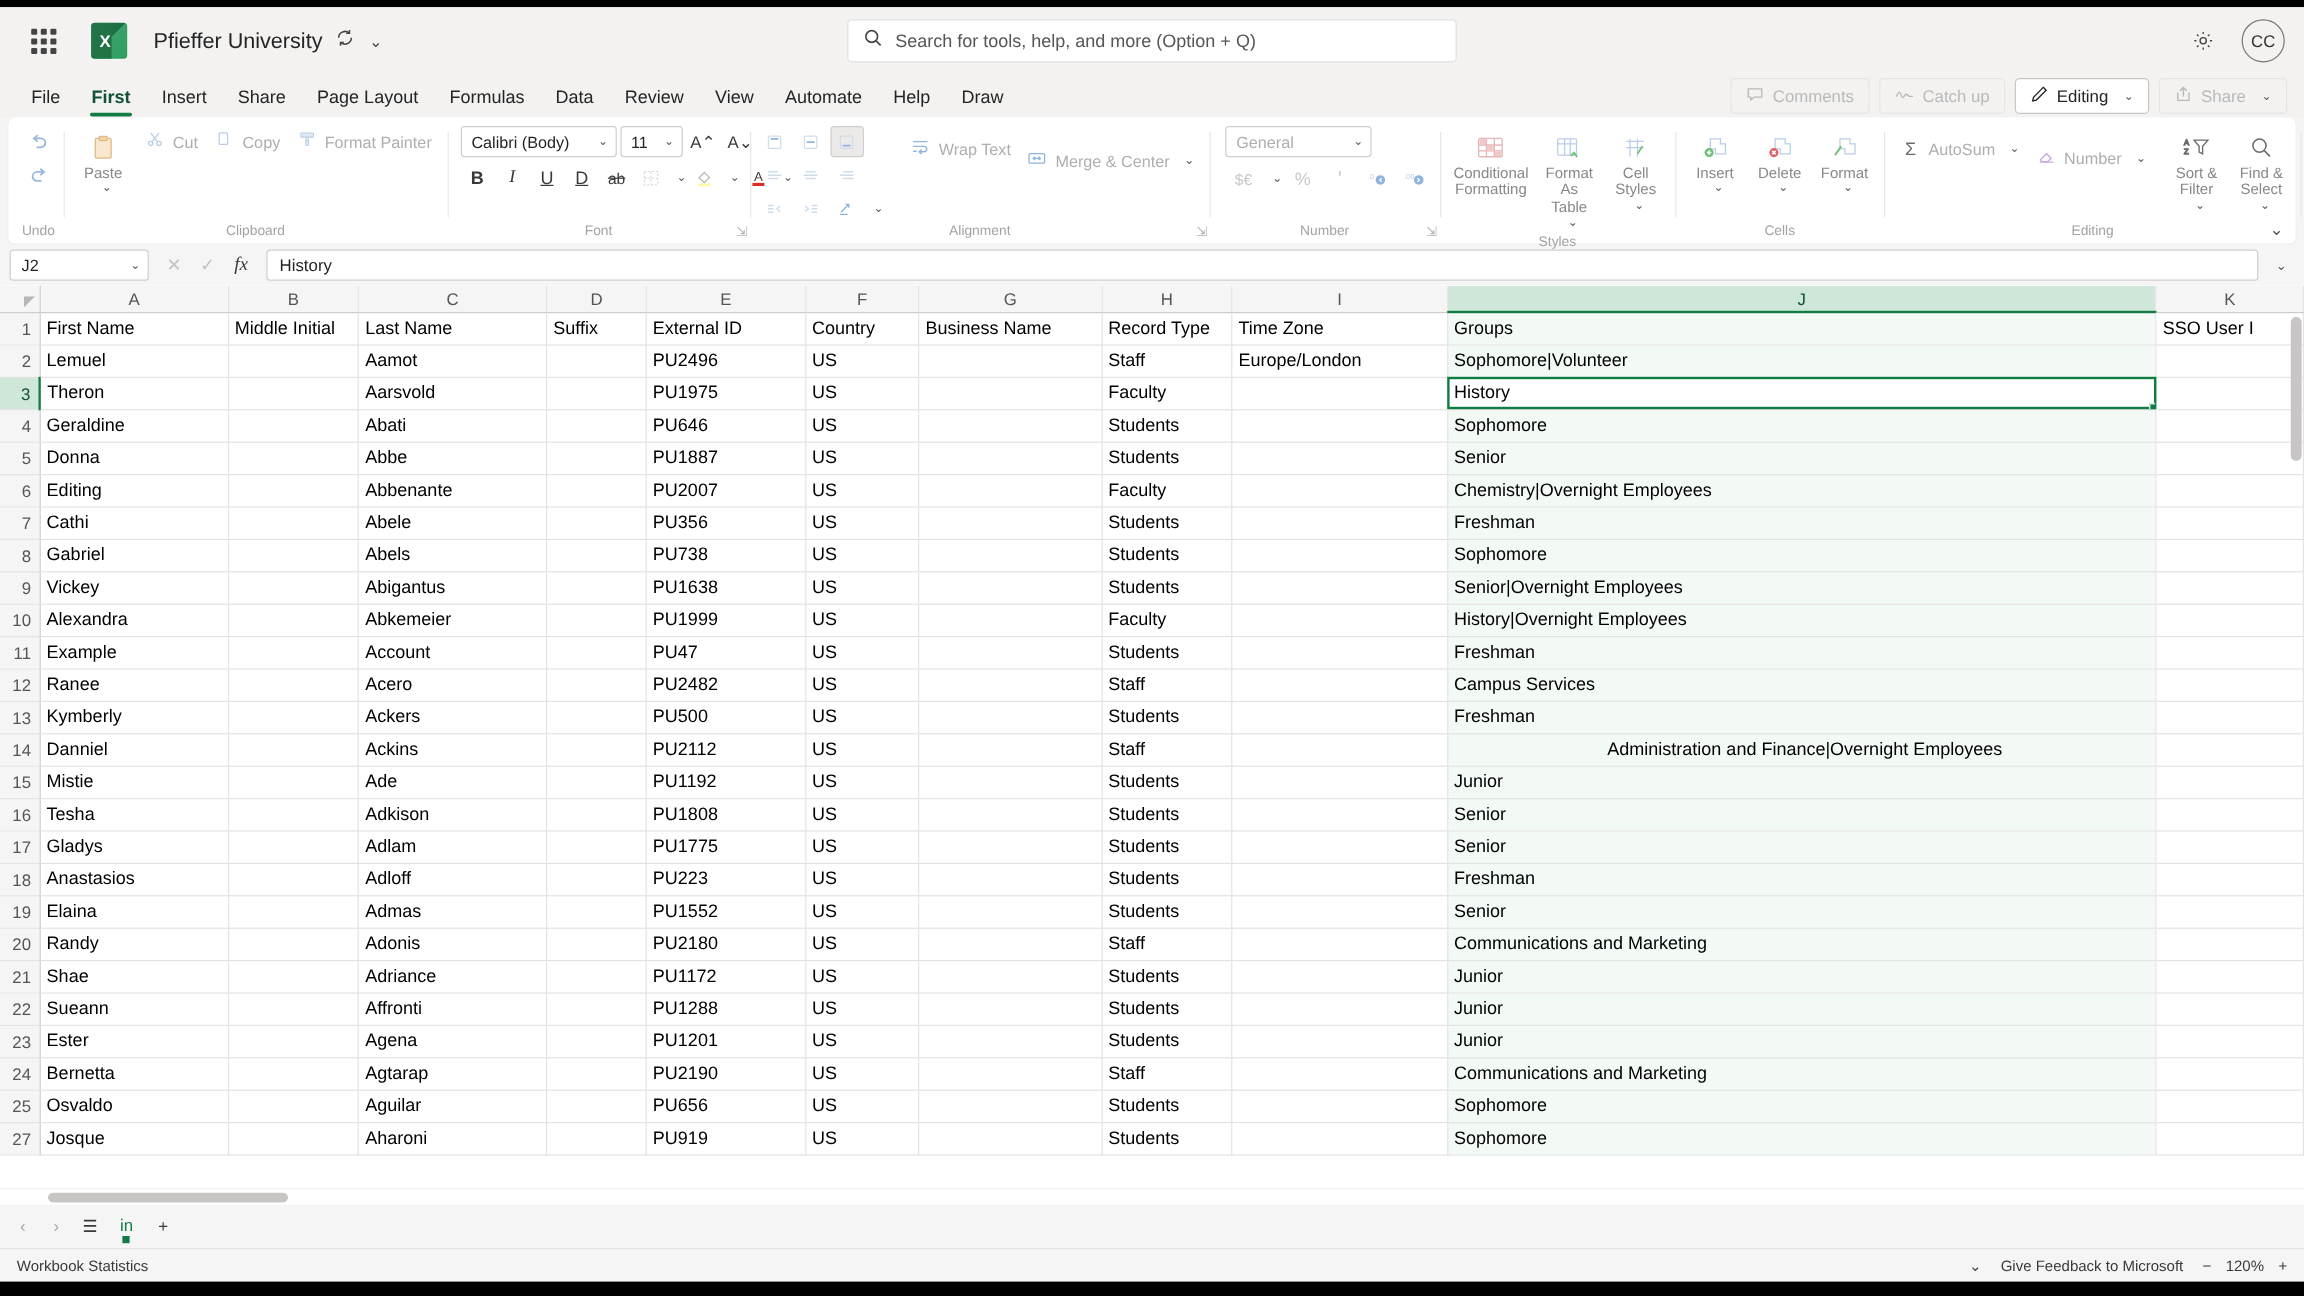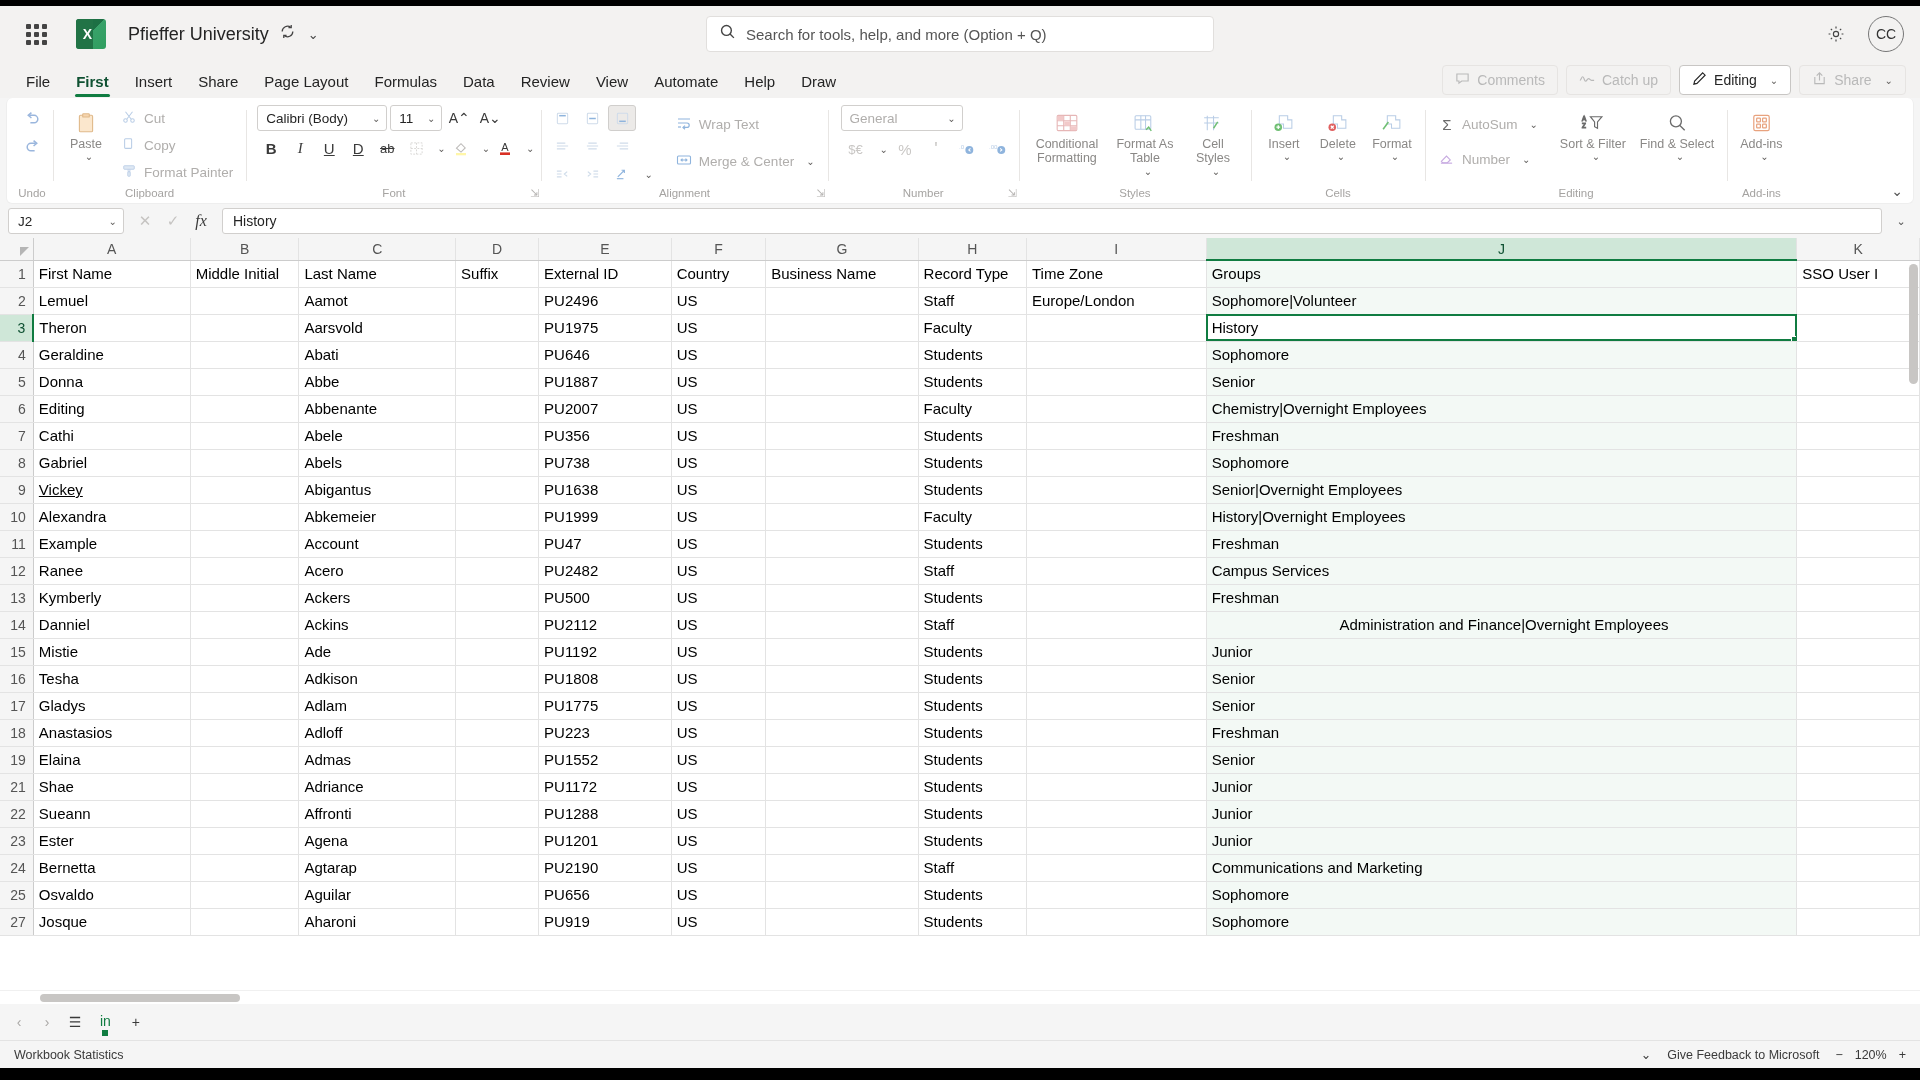--- a/index.html
+++ b/index.html
@@ -112,21 +112,21 @@
     min-width: 52px; padding: 4px 6px; border-radius: 4px; cursor: pointer;
     font-size: 12.5px; color: #8a8886; line-height: 1.15; text-align: center;
   }
   .bigbtn .ic { font-size: 22px; height: 28px; display: flex; align-items: center; }
 
   .smallbtn {
     display: flex; align-items: center; gap: 6px; height: 26px; padding: 0 6px;
     border-radius: 3px; cursor: pointer; font-size: 13.5px; color: #b0aeac; white-space: nowrap;
   }
   .smallbtn .ic { width: 18px; text-align: center; font-size: 15px; }
-  .col { display: flex; flex-direction: column; gap: 1px; }
+  .col { display: flex; flex-direction: row; gap: 1px; }
 
   .iconbtn {
     width: 28px; height: 26px; display: flex; align-items: center; justify-content: center;
     border-radius: 3px; cursor: pointer; font-size: 15px; color: #3a3a3a;
   }
   .iconbtn.dim { color: #c9c7c5; }
   .iconbtn.sel { background:#eceae8; border:1px solid #d0cecc; }
 
   .fontname, .numfmt {
     height: 26px; border: 1px solid #d1cfcd; border-radius: 3px; background: #fff;
@@ -869,21 +869,21 @@
           <td style="width: 155px;">PU738</td>
           <td style="width: 110px;">US</td>
           <td style="width: 170px;"></td>
           <td style="width: 116px;">Students</td>
           <td style="width: 210px;"></td>
           <td class="in-selcol" style="width: 700px;">Sophomore</td>
           <td style="width: 140px;"></td>
         </tr>
         <tr>
           <th class="rownum">9</th>
-          <td style="width: 190px; text-decoration: underline;">Vickey</td>
+          <td style="width: 190px;">Vickey</td>
           <td style="width: 117px;"></td>
           <td style="width: 190px;">Abigantus</td>
           <td style="width: 100px;"></td>
           <td style="width: 155px;">PU1638</td>
           <td style="width: 110px;">US</td>
           <td style="width: 170px;"></td>
           <td style="width: 116px;">Students</td>
           <td style="width: 210px;"></td>
           <td class="in-selcol" style="width: 700px;">Senior|Overnight Employees</td>
           <td style="width: 140px;"></td>
@@ -1019,20 +1019,34 @@
           <td style="width: 190px;">Elaina</td>
           <td style="width: 117px;"></td>
           <td style="width: 190px;">Admas</td>
           <td style="width: 100px;"></td>
           <td style="width: 155px;">PU1552</td>
           <td style="width: 110px;">US</td>
           <td style="width: 170px;"></td>
           <td style="width: 116px;">Students</td>
           <td style="width: 210px;"></td>
           <td class="in-selcol" style="width: 700px;">Senior</td>
+          <td style="width: 140px;"></td>
+        </tr>
+        <tr>
+          <th class="rownum">20</th>
+          <td style="width: 190px;">Randy</td>
+          <td style="width: 117px;"></td>
+          <td style="width: 190px;">Adonis</td>
+          <td style="width: 100px;"></td>
+          <td style="width: 155px;">PU2180</td>
+          <td style="width: 110px;">US</td>
+          <td style="width: 170px;"></td>
+          <td style="width: 116px;">Staff</td>
+          <td style="width: 210px;"></td>
+          <td class="in-selcol" style="width: 700px;">Communications and Marketing</td>
           <td style="width: 140px;"></td>
         </tr>
         <tr>
           <th class="rownum">21</th>
           <td style="width: 190px;">Shae</td>
           <td style="width: 117px;"></td>
           <td style="width: 190px;">Adriance</td>
           <td style="width: 100px;"></td>
           <td style="width: 155px;">PU1172</td>
           <td style="width: 110px;">US</td>

